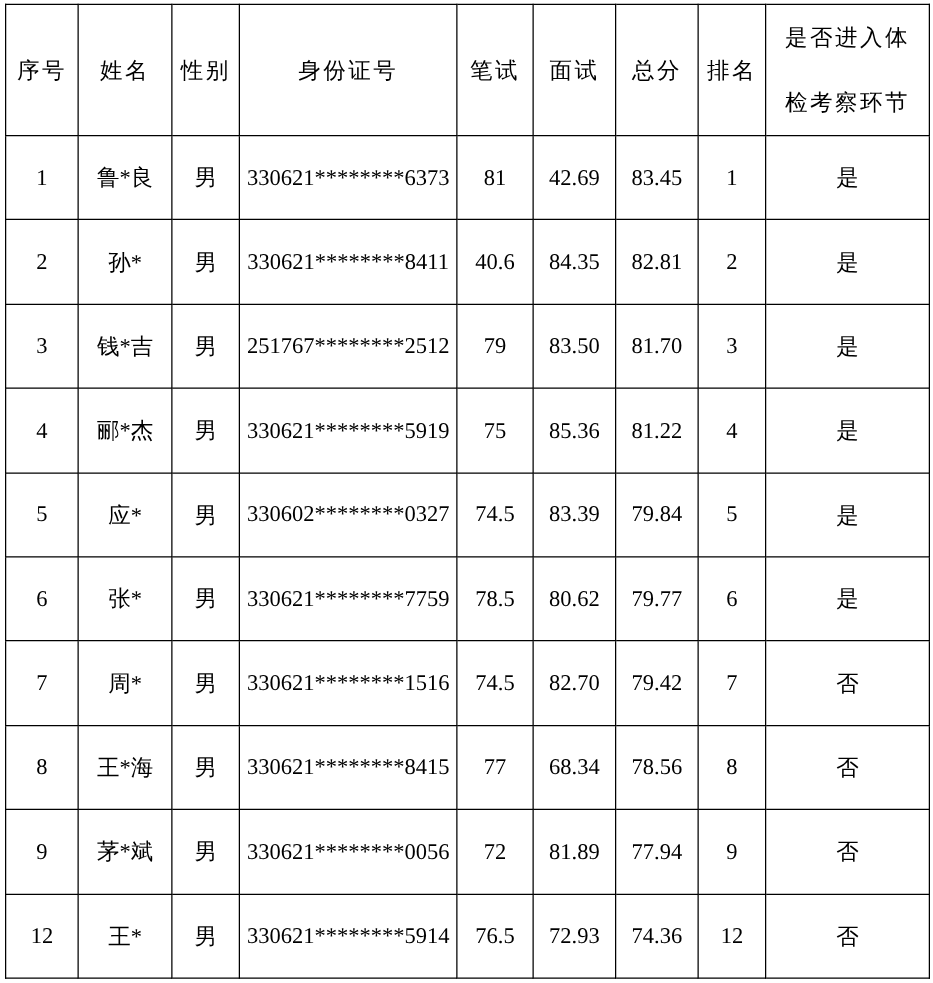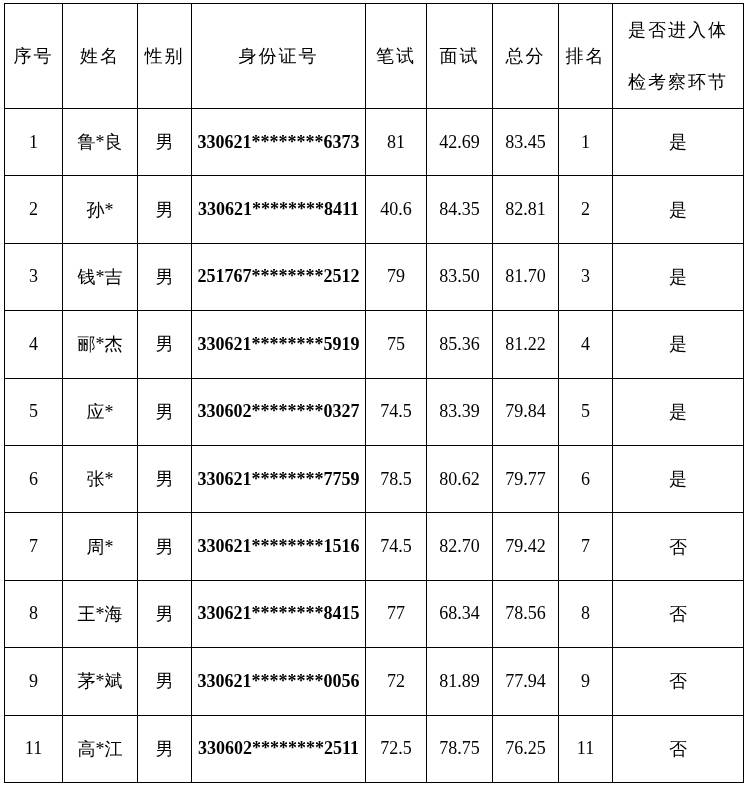--- a/index.html
+++ b/index.html
@@ -33,21 +33,21 @@
     background: #ffffff;
   }
   thead tr { height: 96px; }
   tbody tr { height: 57px; }
   th {
     letter-spacing: 2px;
     line-height: 52px;
     word-break: break-all;
   }
   th.col-qualified { padding: 0 9px; }
-  td.cell-id-number { letter-spacing: 0; font-weight: bold; }
+  td.cell-id-number { letter-spacing: 0; }
   
   col.c-index   { width: 58px; }
   col.c-name    { width: 75px; }
   col.c-gender  { width: 54px; }
   col.c-id      { width: 174px; }
   col.c-written { width: 61px; }
   col.c-interview { width: 66px; }
   col.c-total   { width: 66px; }
   col.c-rank    { width: 54px; }
   col.c-qual    { width: 131px; }
@@ -175,25 +175,25 @@
     <td class="cell-name">茅*斌</td>
     <td class="cell-gender">男</td>
     <td class="cell-id-number">330621********0056</td>
     <td class="cell-written-score">72</td>
     <td class="cell-interview-score">81.89</td>
     <td class="cell-total-score">77.94</td>
     <td class="cell-rank">9</td>
     <td class="cell-enter-physical-exam">否</td>
   </tr>
         <tr>
-    <td class="cell-index">11</td>
-    <td class="cell-name">高*江</td>
+    <td class="cell-index">12</td>
+    <td class="cell-name">王*</td>
     <td class="cell-gender">男</td>
-    <td class="cell-id-number">330602********2511</td>
-    <td class="cell-written-score">72.5</td>
-    <td class="cell-interview-score">78.75</td>
-    <td class="cell-total-score">76.25</td>
-    <td class="cell-rank">11</td>
+    <td class="cell-id-number">330621********5914</td>
+    <td class="cell-written-score">76.5</td>
+    <td class="cell-interview-score">72.93</td>
+    <td class="cell-total-score">74.36</td>
+    <td class="cell-rank">12</td>
     <td class="cell-enter-physical-exam">否</td>
   </tr>
       </tbody>
   </table>
 </div>
 
 </body></html>

